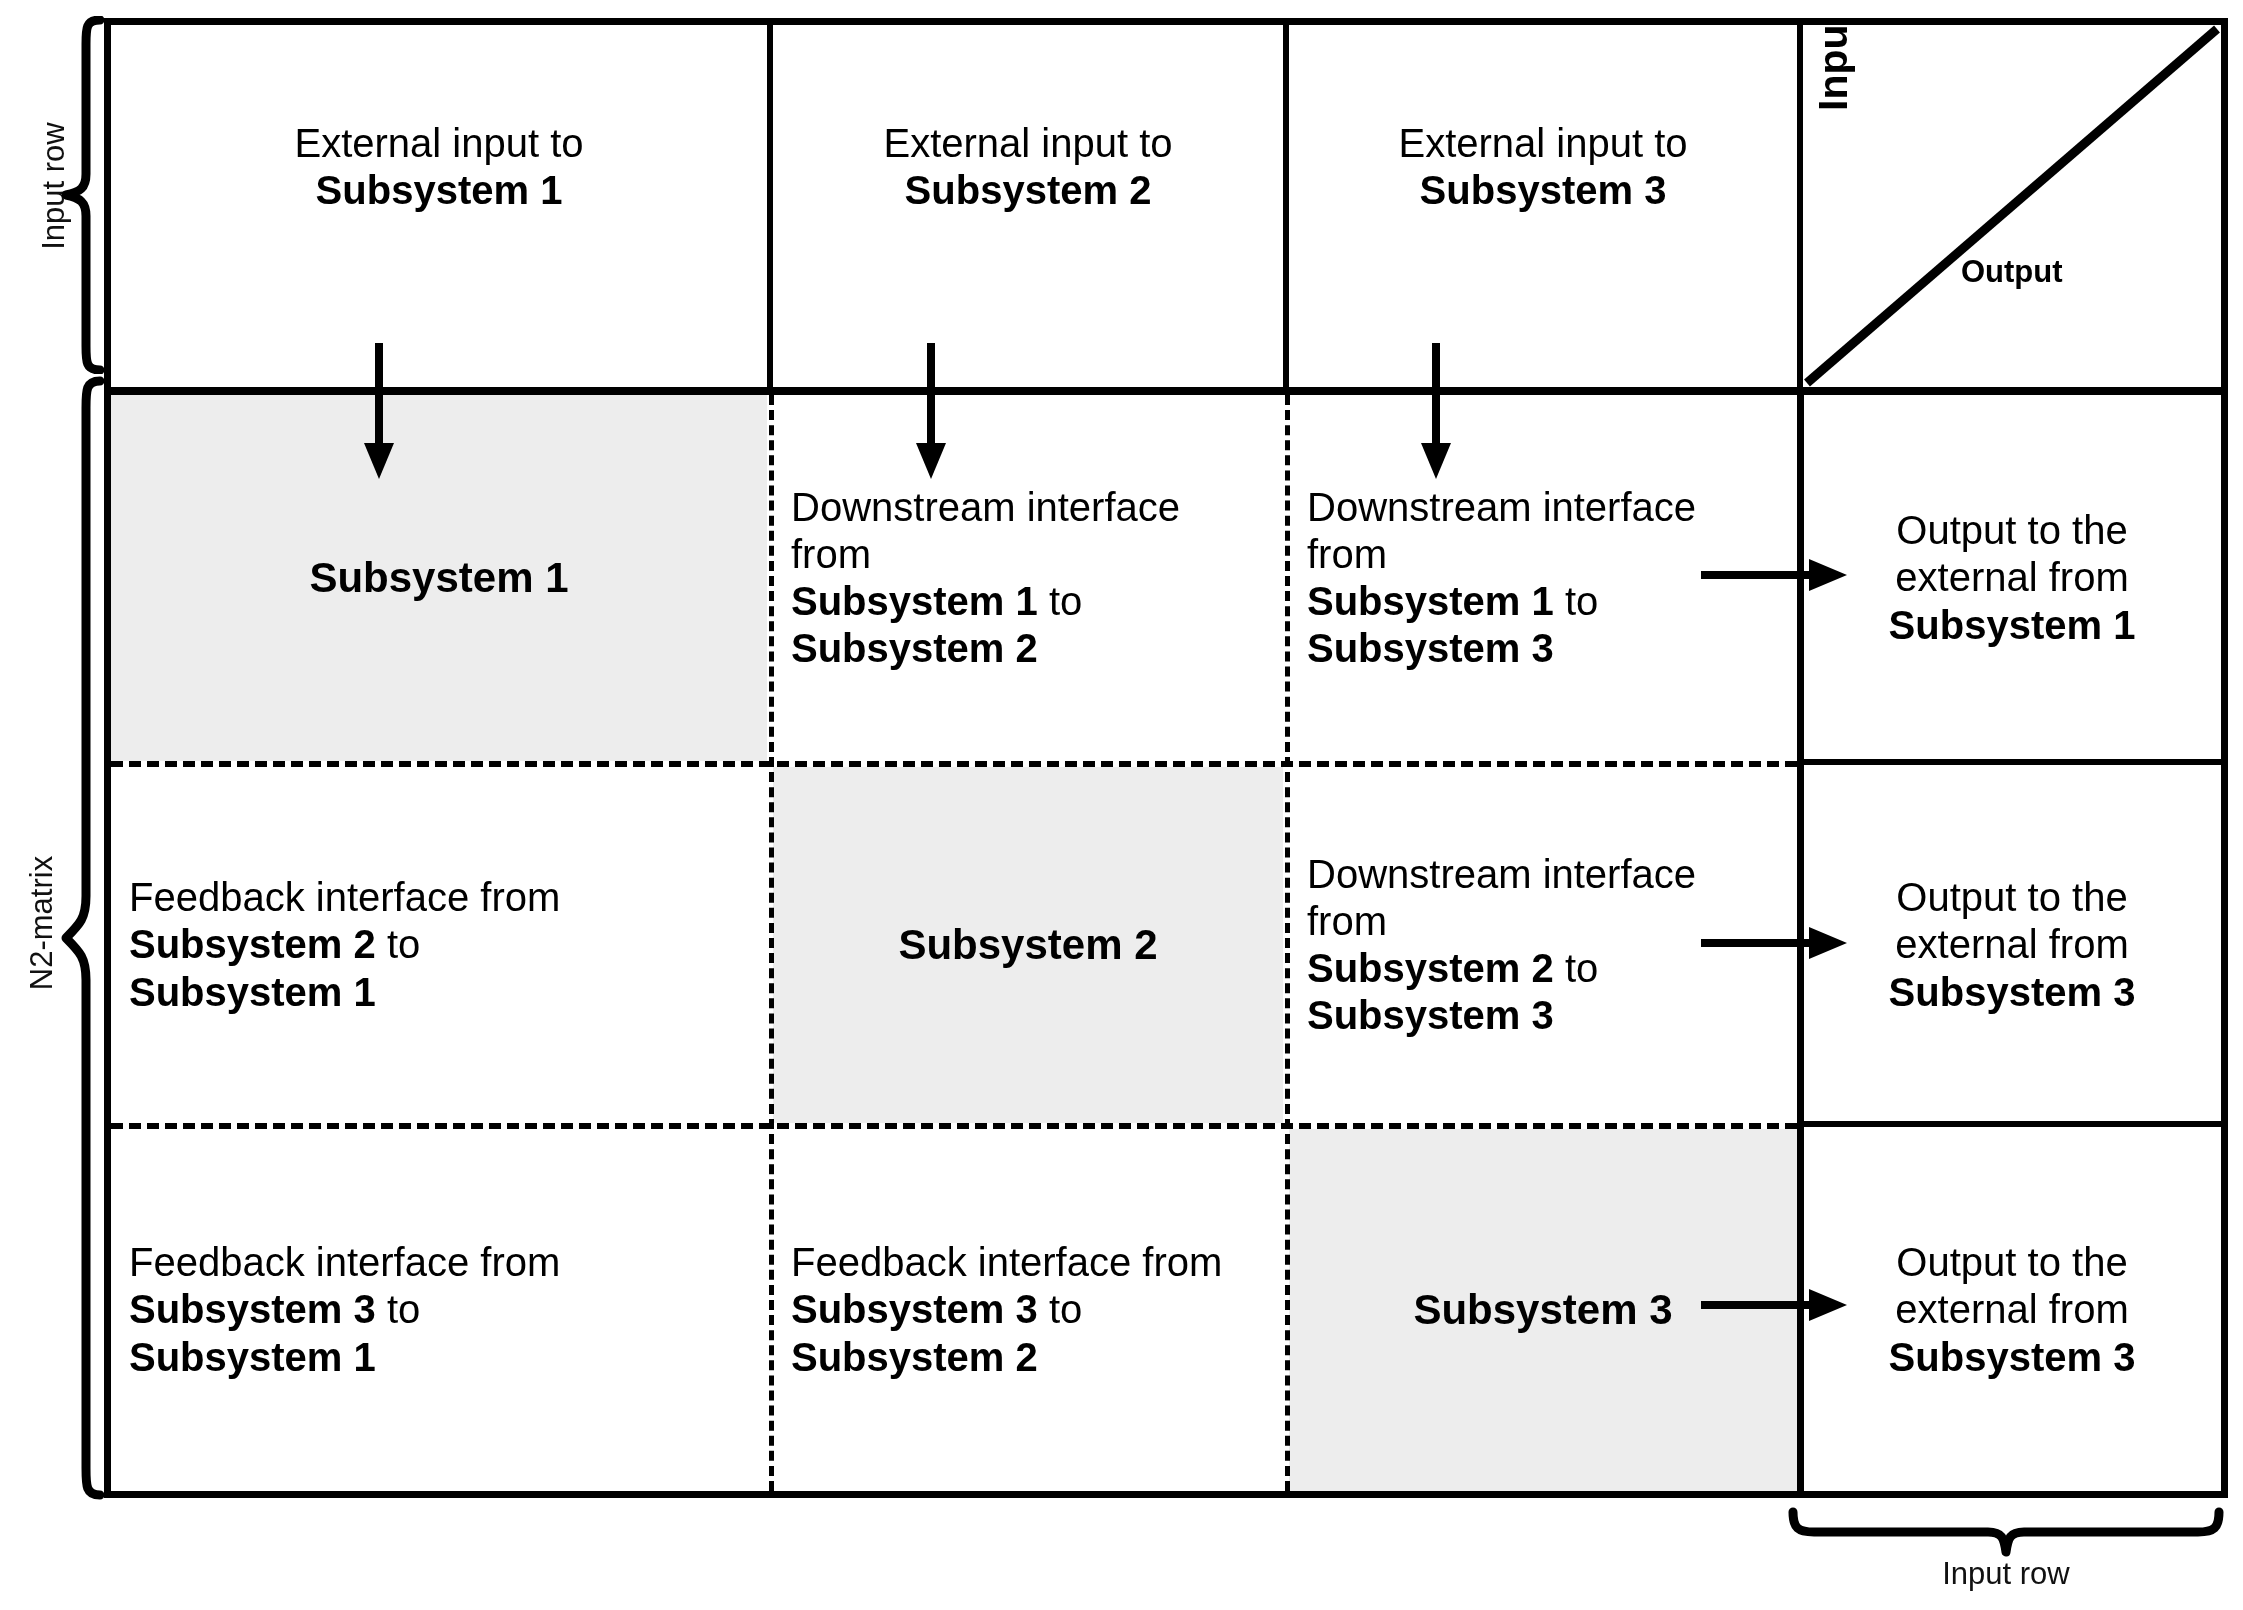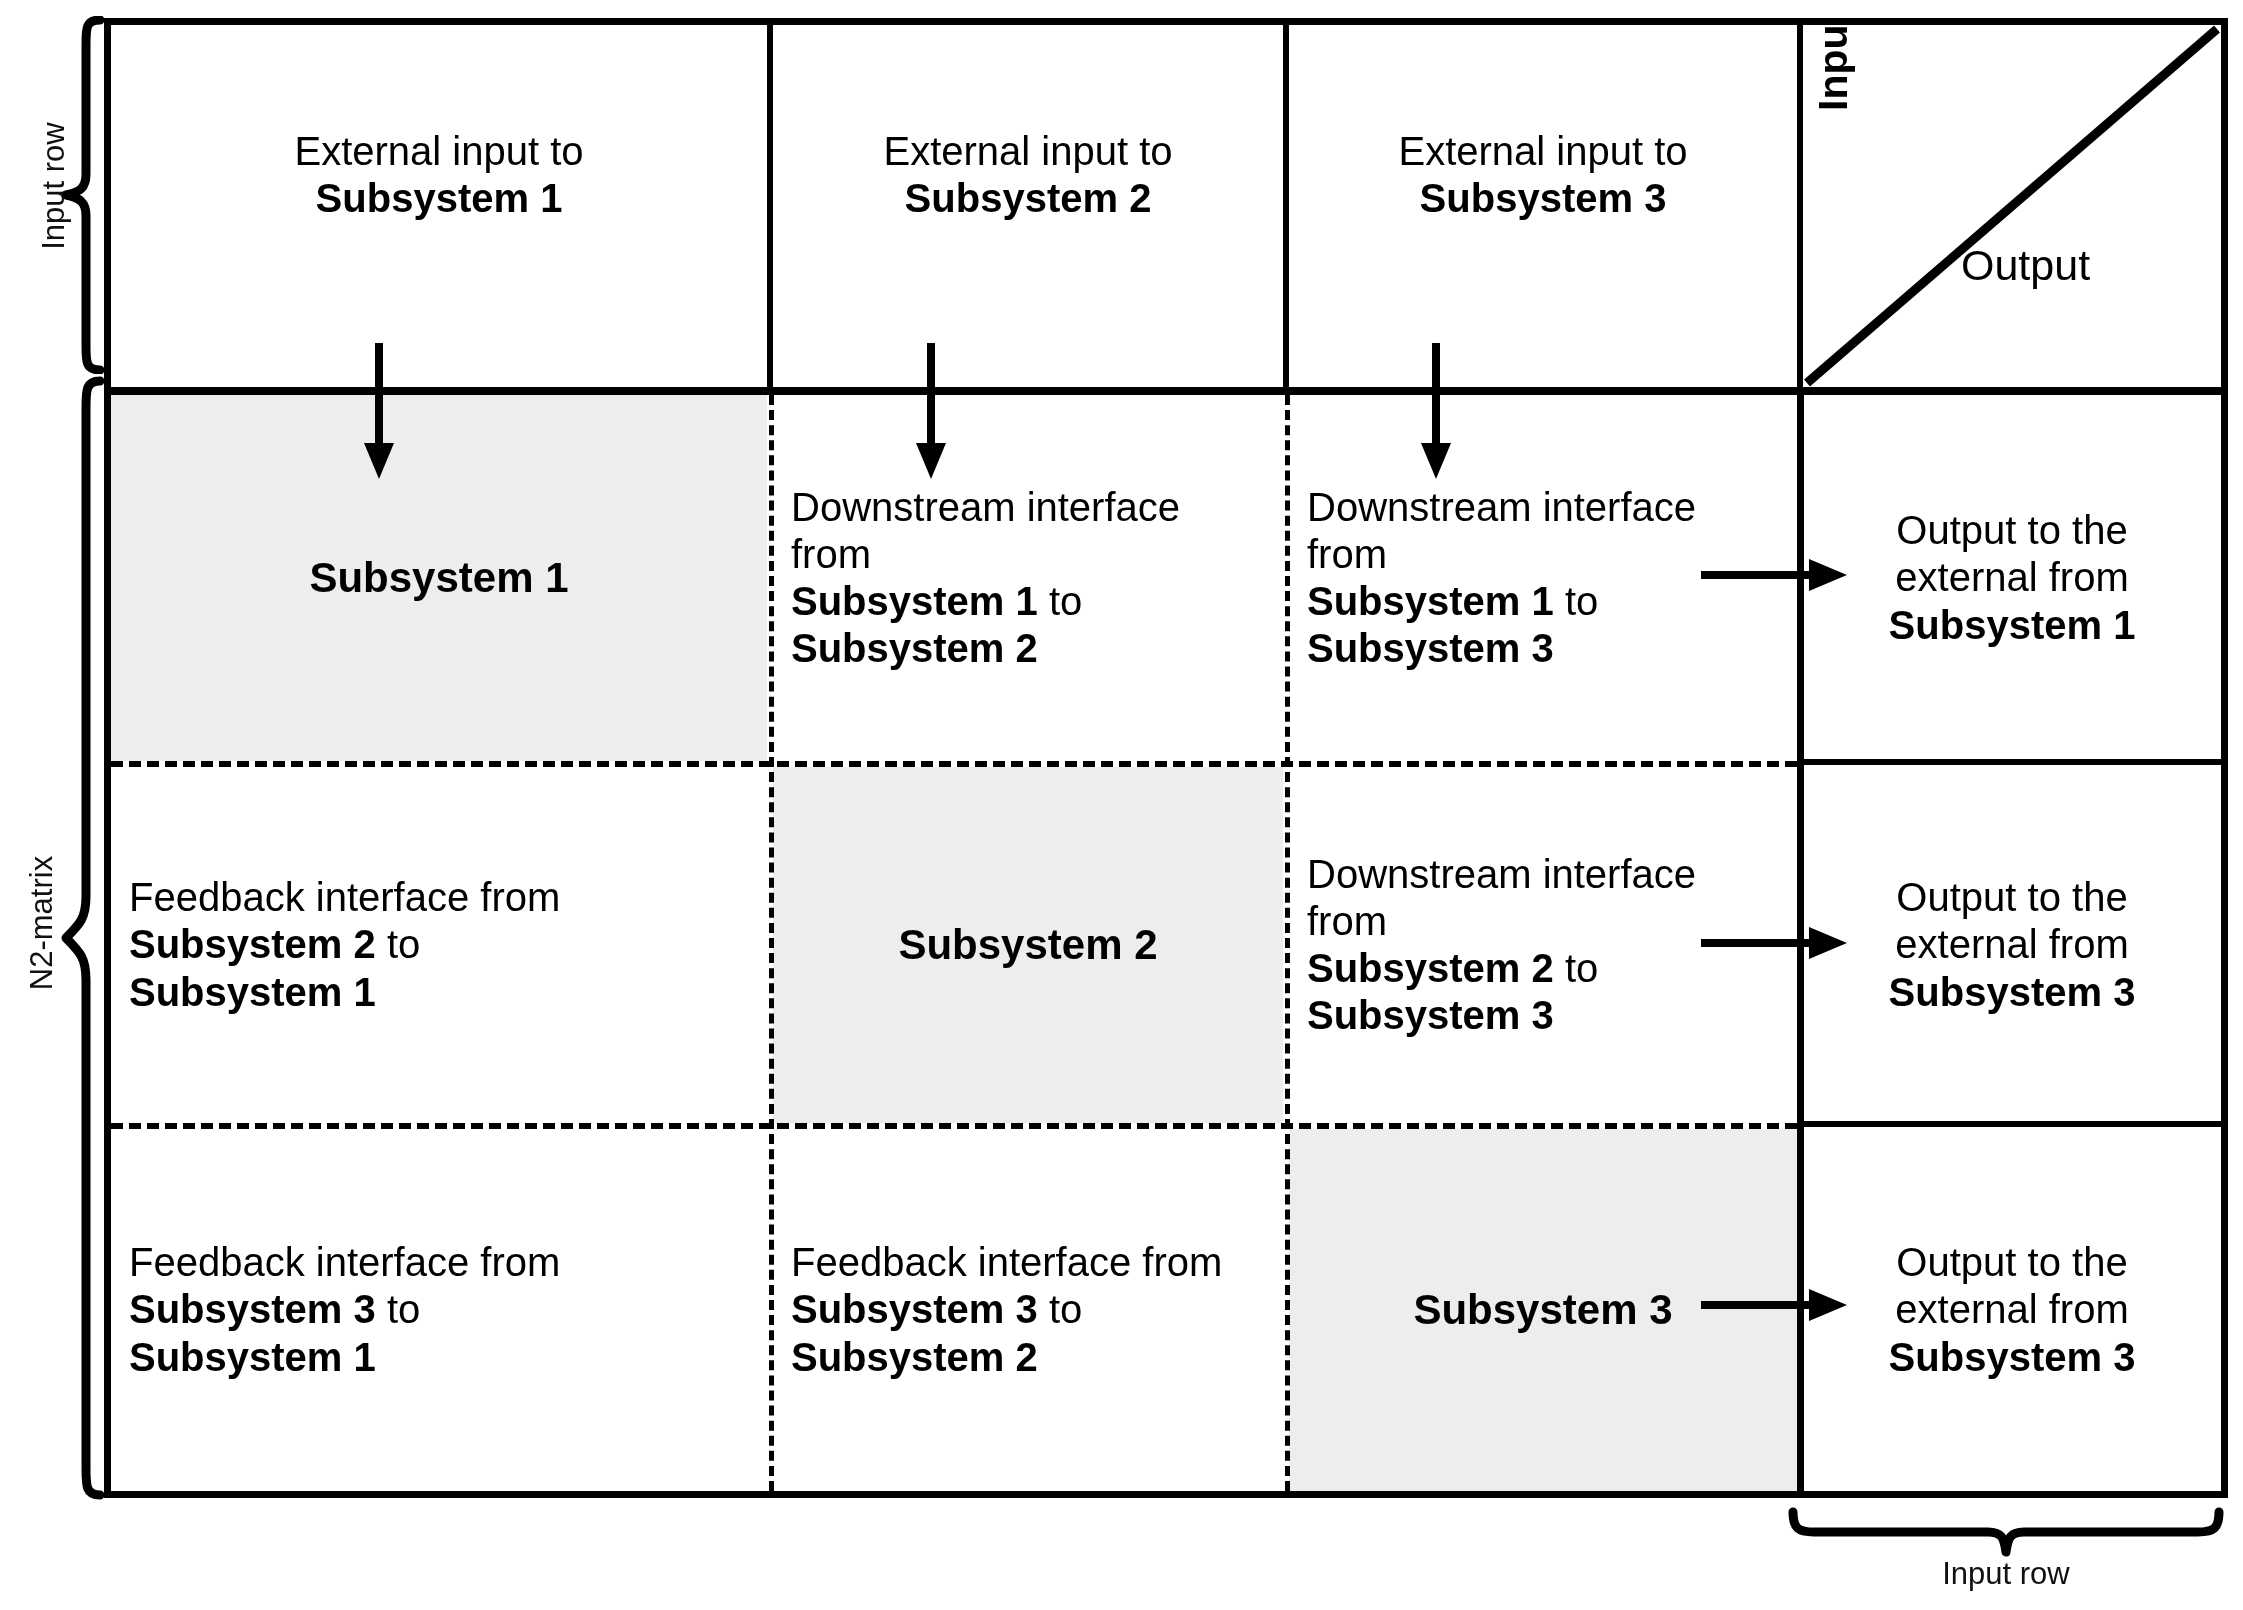--- a/index.html
+++ b/index.html
@@ -67,21 +67,21 @@
     text-align: center;
     font-size: 40px;
     line-height: 1.18;
     padding: 6px 18px;
   }
   .cell .txt { display: block; }
   .cell b { font-weight: bold; }
 
   
   .hdr {
-    top: 16px;
+    top: 8px;
     height: 268px;
     background: #fff;
   }
   .hdr-sep {
     position: absolute;
     top: 0;
     width: 6px;
     height: 362px;
     background: #000;
   }
@@ -109,22 +109,22 @@
     font-size: 41px;
     font-weight: bold;
     transform: rotate(-90deg);
     transform-origin: left top;
     white-space: nowrap;
   }
   .legend-output {
     position: absolute;
     left: 158px;
     bottom: 96px;
-    font-size: 43px;
-    font-weight: normal;
+    font-size: 31px;
+    font-weight: bold;
     white-space: nowrap;
   }
 
   
   .body-cell { background: #fff; }
   .diag { background: #ededed; font-weight: bold; font-size: 42px; }
 
   
   .dash-v {
     position: absolute;

